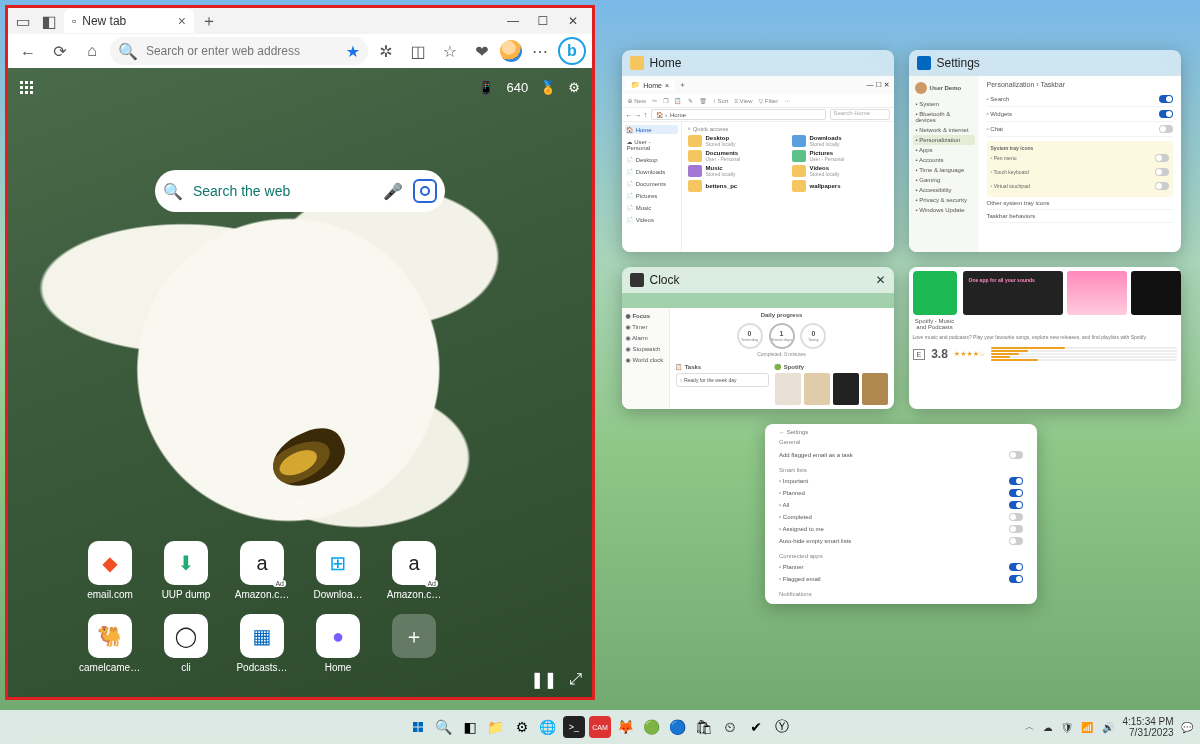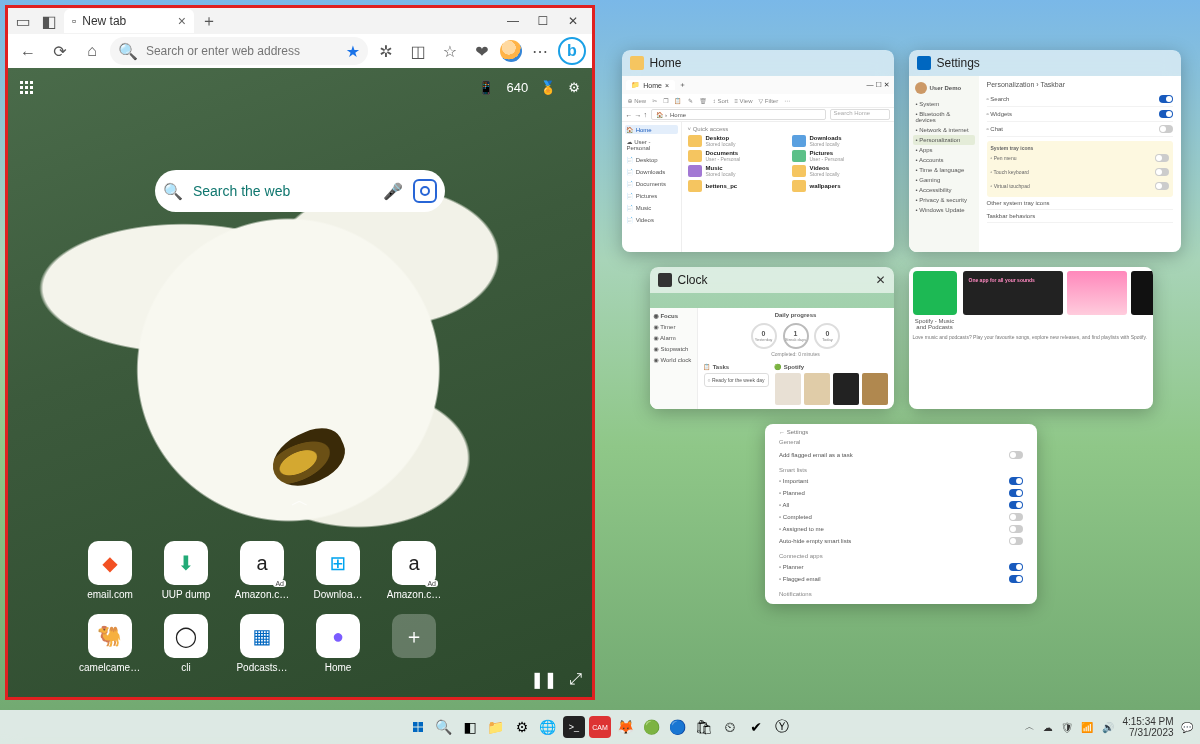--- a/index.html
+++ b/index.html
@@ -37,21 +37,21 @@
 .tiles { position: absolute; bottom: 24px; left: 50%; transform: translateX(-50%); display: grid; grid-template-columns: repeat(6, 62px); gap: 14px 14px; }
 .tile { display: flex; flex-direction: column; align-items: center; gap: 4px; cursor: pointer; }
 .tile .box { width: 44px; height: 44px; background: #fff; border-radius: 10px; display: flex; align-items: center; justify-content: center; font-size: 20px; position: relative; }
 .tile .label { font-size: 10px; color: #fff; white-space: nowrap; overflow: hidden; text-overflow: ellipsis; max-width: 62px; text-align: center; }
 .tile .ad { position: absolute; bottom: -2px; right: -2px; font-size: 7px; background: #fff; border-radius: 3px; padding: 0 2px; color: #444; }
 .ntp-br { position: absolute; bottom: 8px; right: 10px; color: #fff; display: flex; gap: 12px; }
 
 
 .taskview { position: absolute; left: 617px; top: 50px; right: 15px; bottom: 45px; display: flex; flex-wrap: wrap; gap: 15px; align-content: flex-start; justify-content: center; }
 .tv-card { width: 272px; border-radius: 8px; box-shadow: 0 4px 18px rgba(0,0,0,0.25); overflow: hidden; display: flex; flex-direction: column; }
-.tv-card.half { width: 244px; gap: 15px; }
+.tv-card.half { width: 272px; gap: 15px; }
 .tv-card.todo { width: 272px; }
 .tv-header { height: 26px; background: rgba(255,255,255,0.6); backdrop-filter: blur(8px); display: flex; align-items: center; gap: 6px; padding: 0 8px; font-size: 12px; color: #222; }
 .tv-header .ico { width: 14px; height: 14px; border-radius: 2px; }
 .tv-header .close { margin-left: auto; cursor: pointer; color: #333; }
 .tv-body { background: #fff; flex: 1; position: relative; font-size: 7px; color: #555; }
 
 
 .fe { height: 176px; }
 .fe-top { height: 18px; background: #fafafa; display: flex; align-items: center; padding: 0 4px; gap: 4px; font-size: 7px; color:#333;}
 .fe-top .tab-m { background: #fff; border-radius: 3px 3px 0 0; padding: 1px 6px; display:flex; align-items:center; gap:3px;}
@@ -468,20 +468,42 @@
         </div>
         <div style="flex:1">
           <div class="ms-hero">
             <div class="h1"><b>One app for all your sounds</b></div>
             <div class="h2"></div>
               <div class="h3"></div>
           </div>
         </div>
       </div>
       <div class="ms-desc">Love music and podcasts? Play your favourite songs, explore new releases, and find playlists with Spotify.</div>
+      <div class="ms-rating">
+        <div style="border:1px solid #888;padding:1px 3px;font-size:7px">E</div>
+        <b>3.8</b>
+        <span style="color:#f0a020;font-size:7px">★★★★☆</span>
+        <div class="ms-bars">
+            <div class="ms-bar">
+              <i style="width:40%"></i>
+            </div>
+            <div class="ms-bar">
+              <i style="width:20%"></i>
+            </div>
+            <div class="ms-bar">
+              <i style="width:15%"></i>
+            </div>
+            <div class="ms-bar">
+              <i style="width:10%"></i>
+            </div>
+            <div class="ms-bar">
+              <i style="width:25%"></i>
+            </div>
+          </div>
+      </div>
     </div>
   </div>
 
   <div class="tv-card todo">
     <div class="tv-body td">
       <div class="hd">← <span>Settings</span></div>
       <div style="font-size:6px;color:#888;margin:4px 0">General</div>
       <div class="row">
           <span>Add flagged email as a task</span>
           <span class="tog off"></span>

